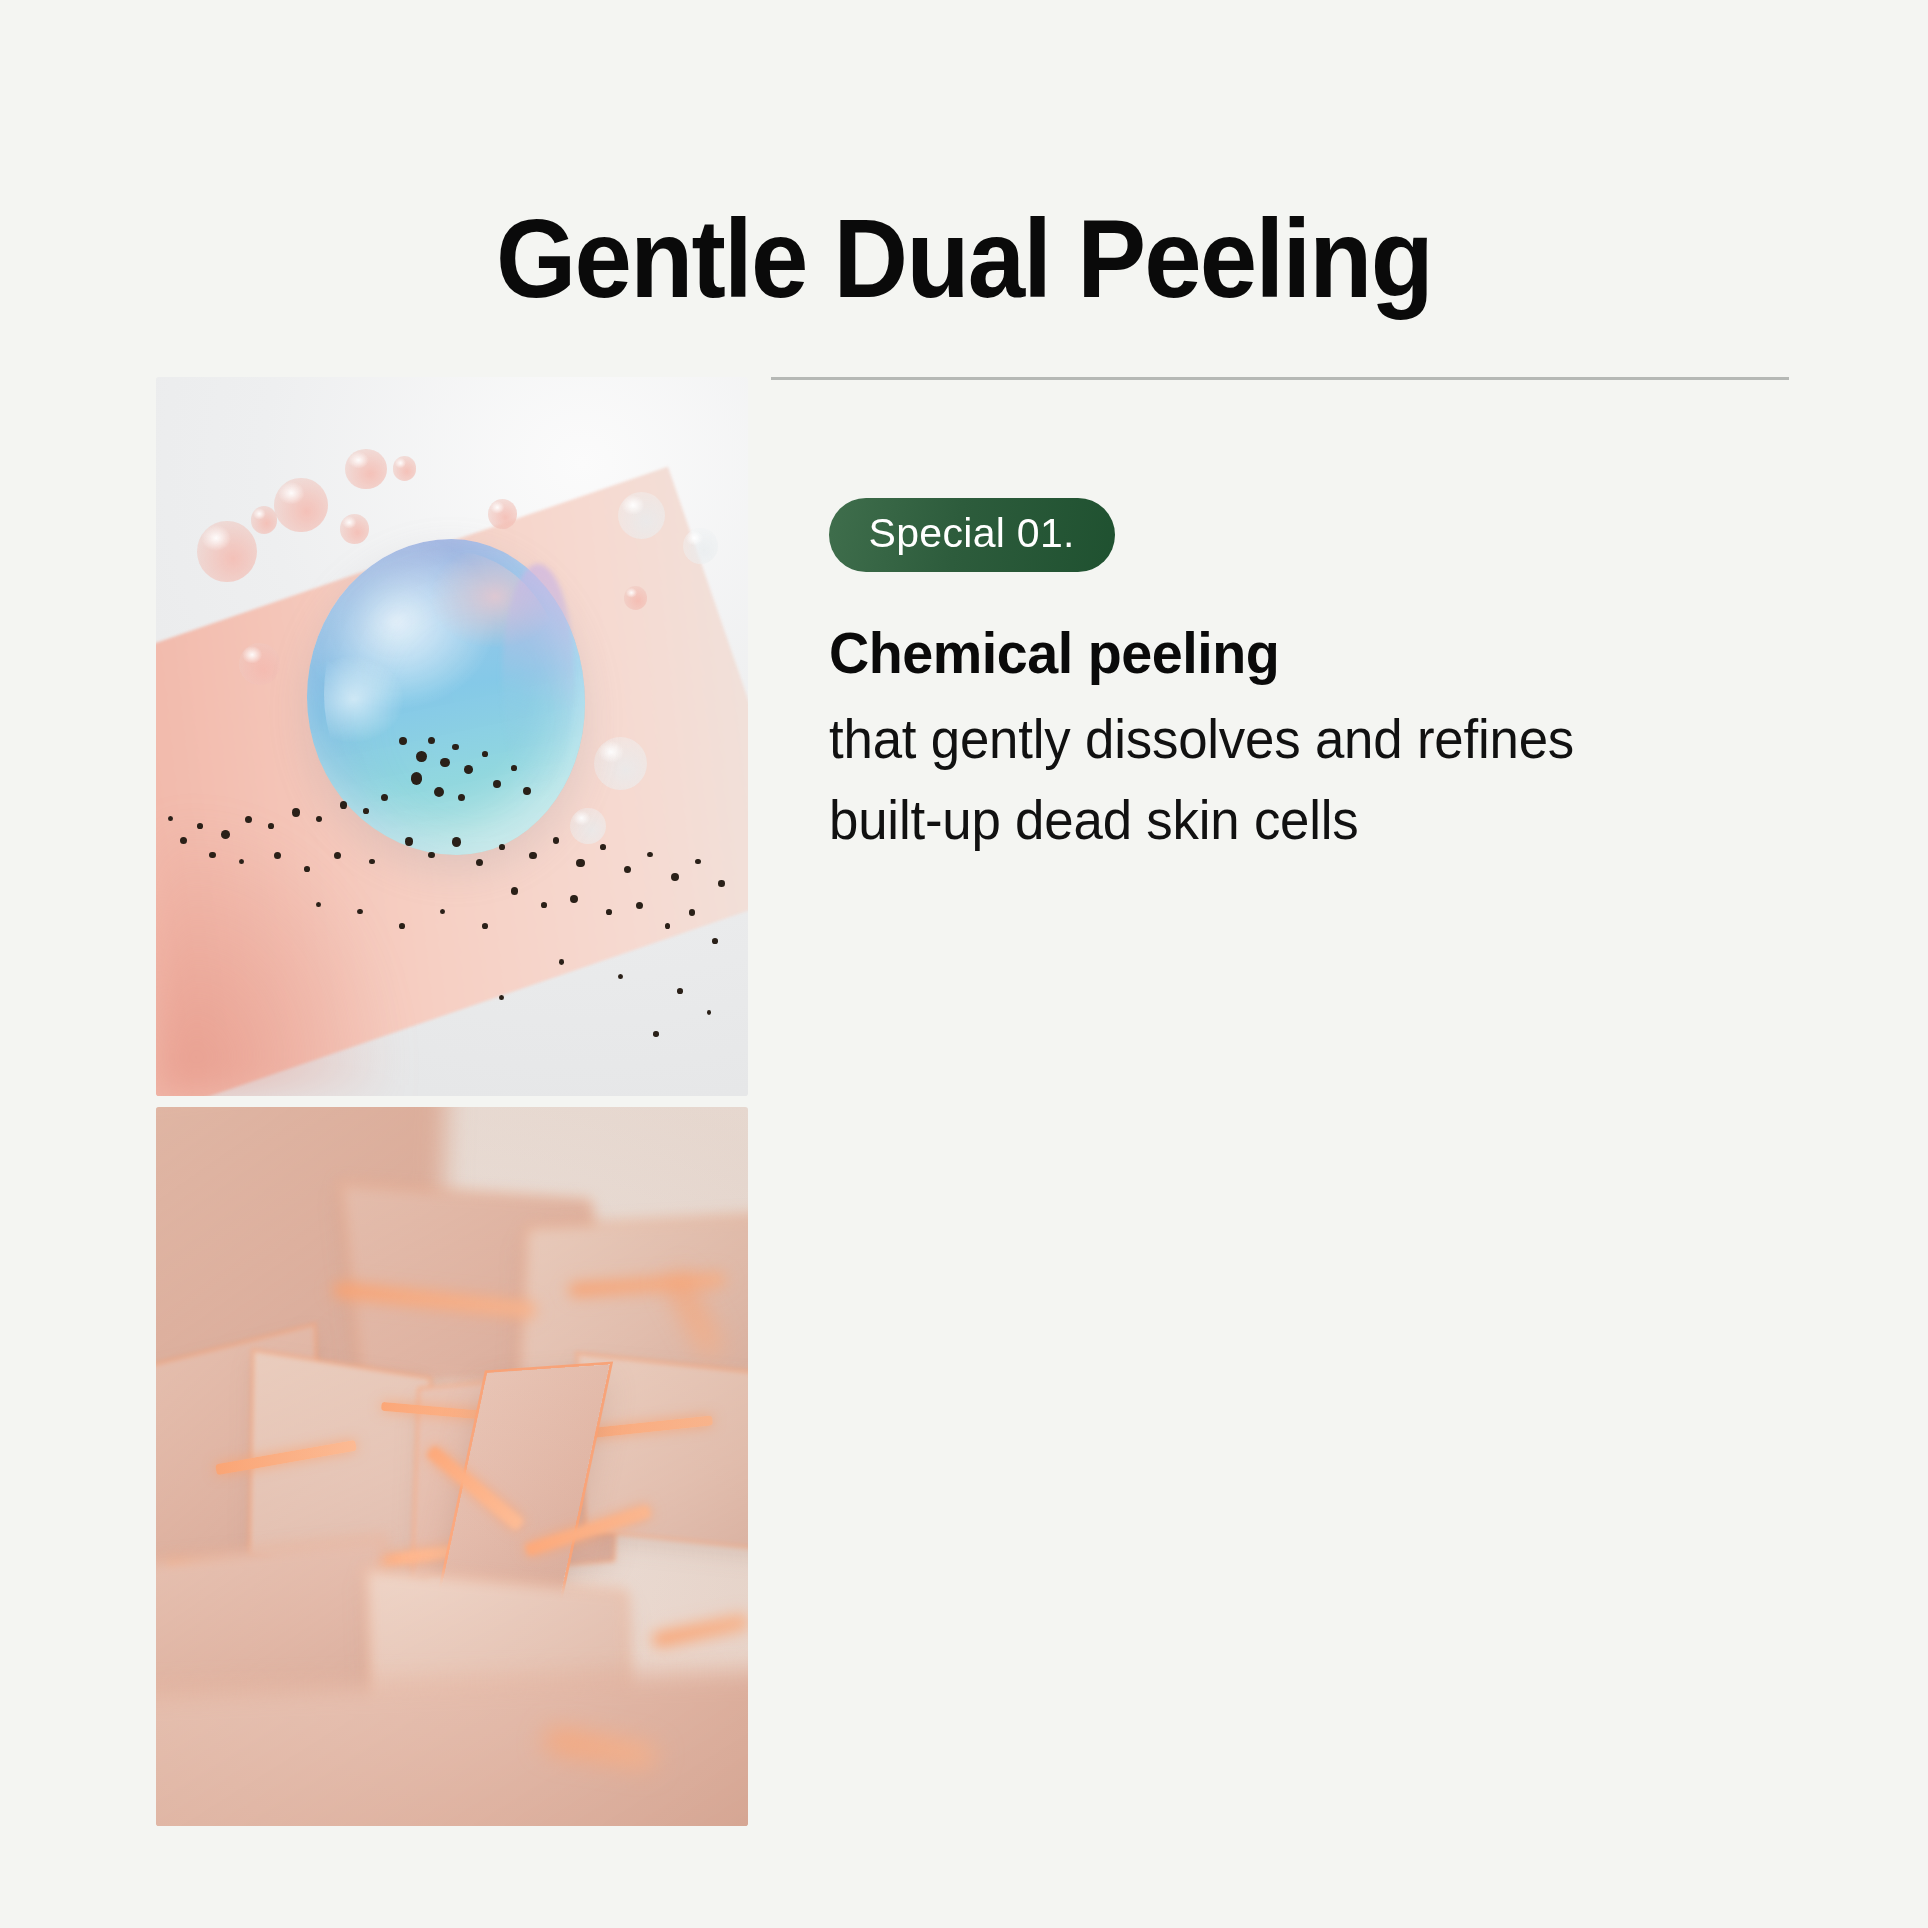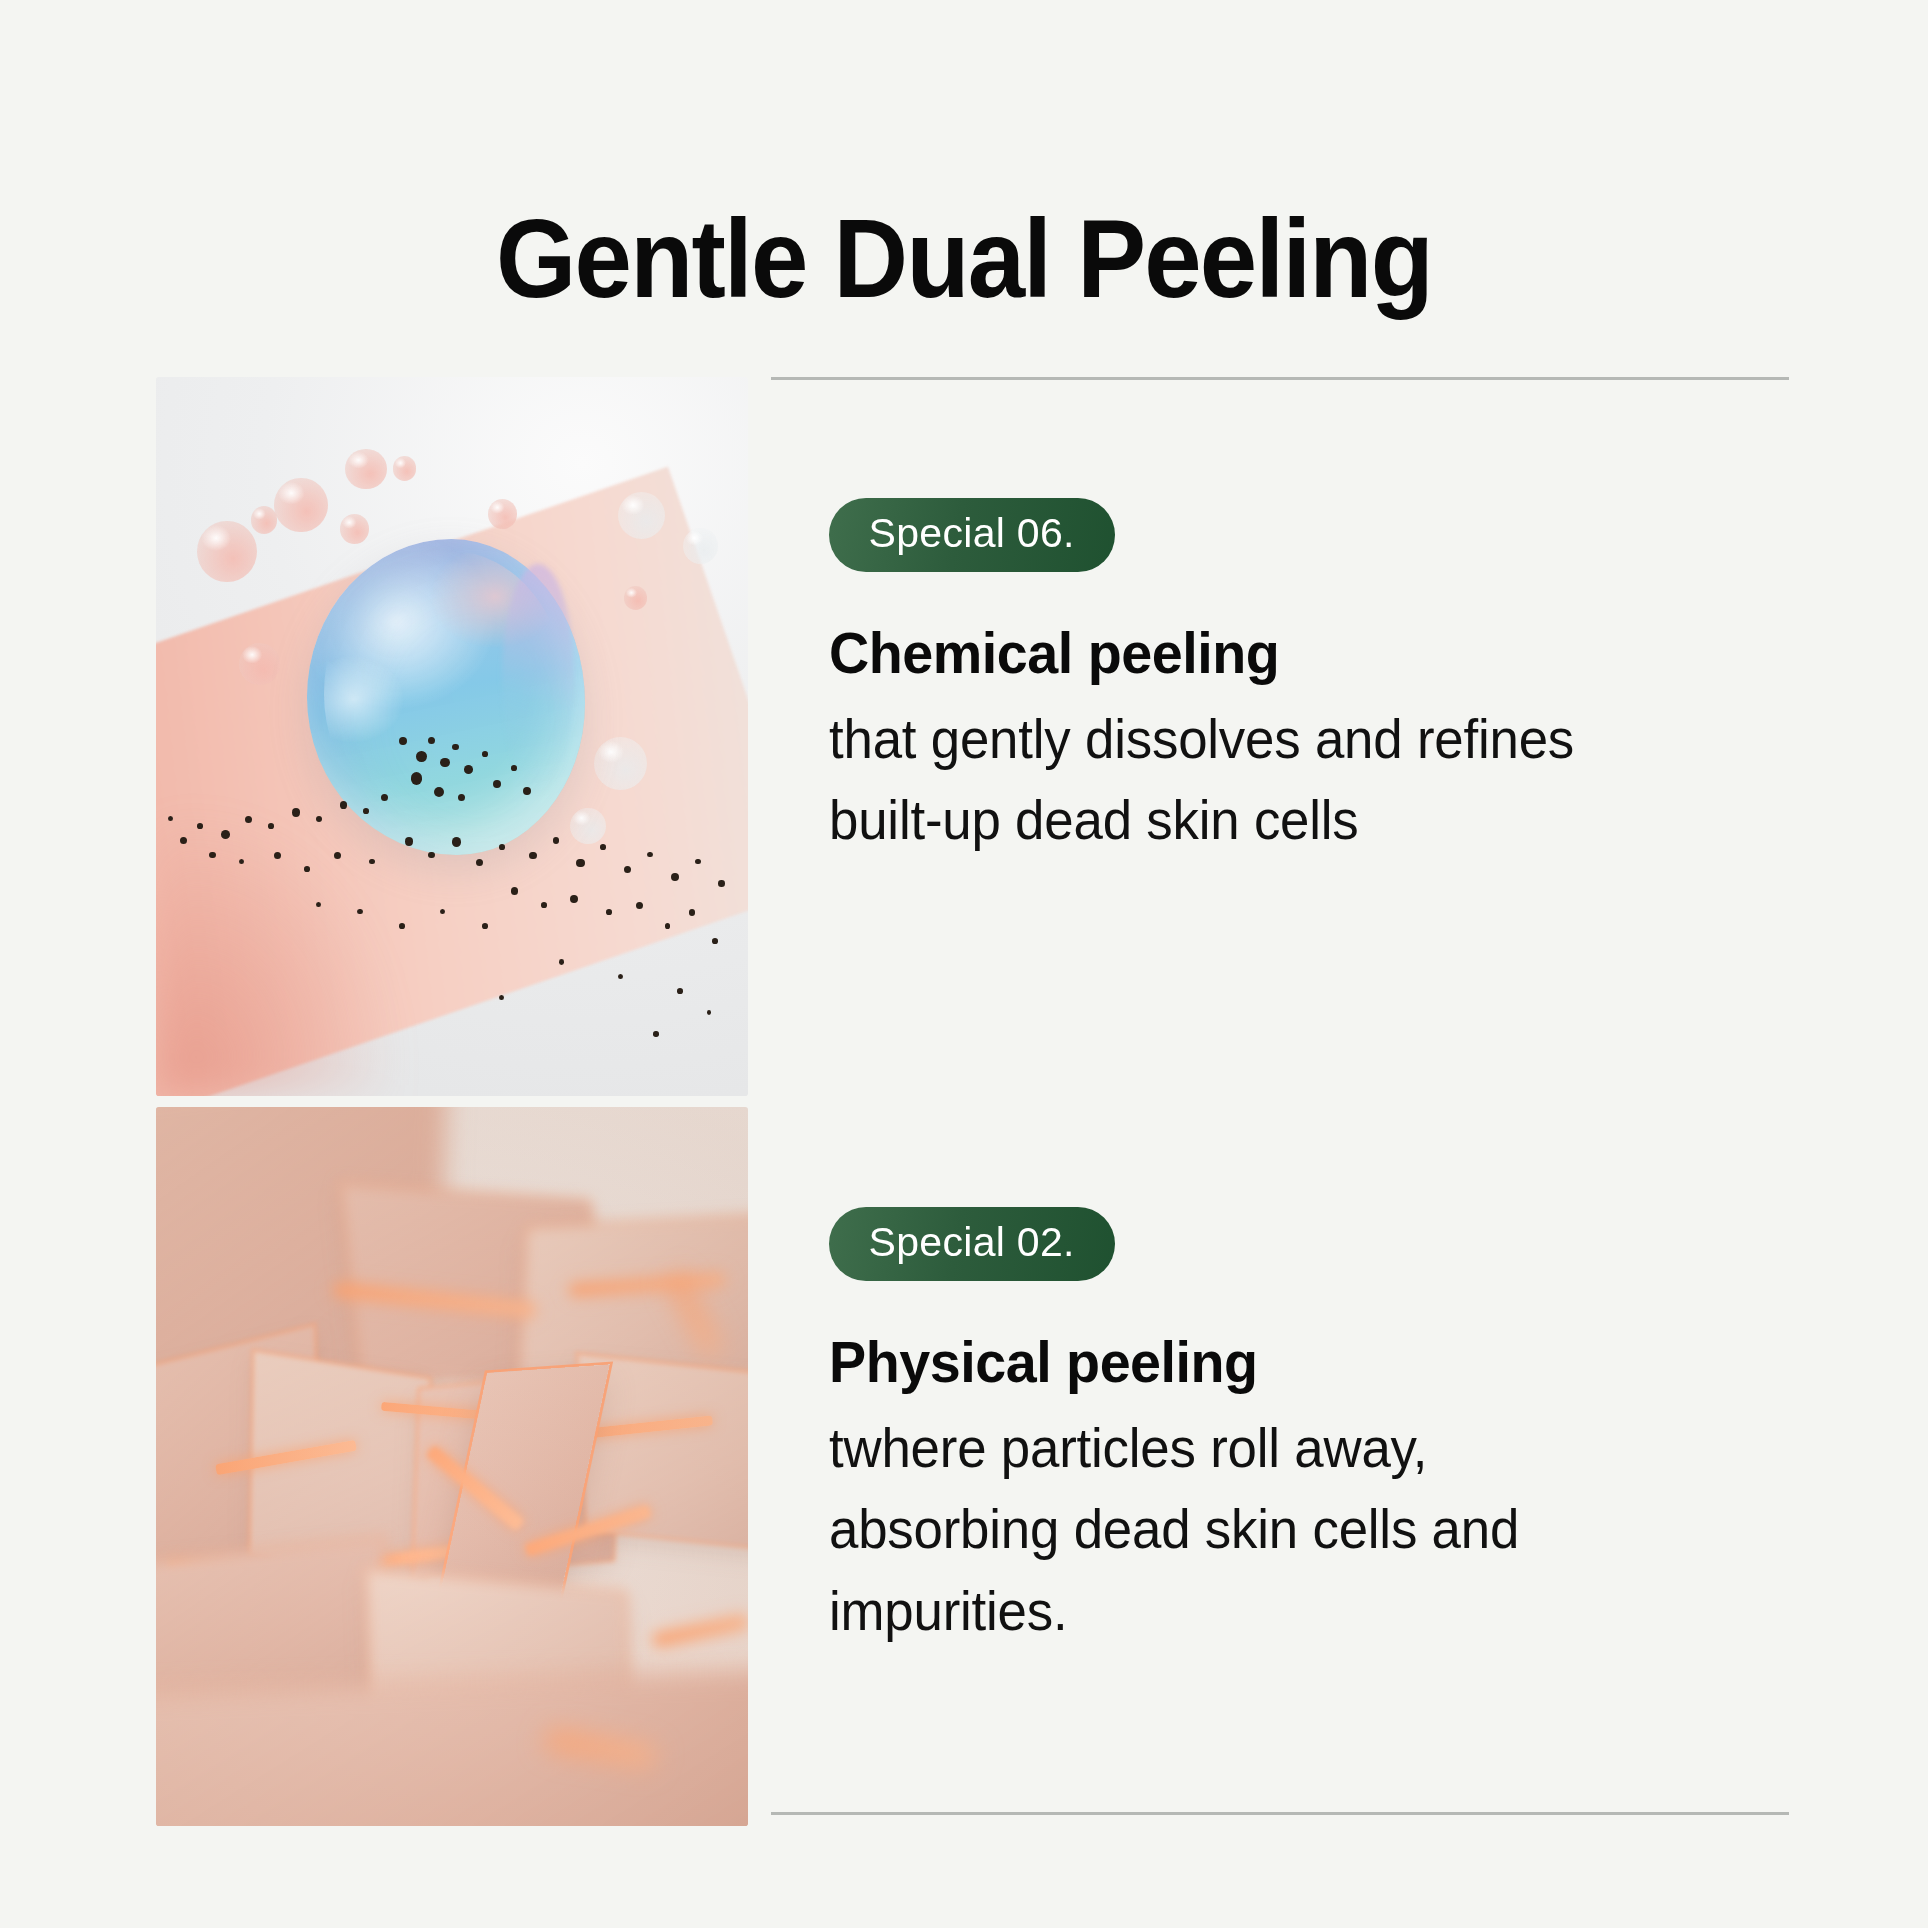--- a/index.html
+++ b/index.html
@@ -339,21 +339,21 @@
             <div class="speck" style="left:58%;top:86%;width:0.8%;height:0.7%;"></div>
             <div class="speck" style="left:84%;top:91%;width:0.9%;height:0.75%;"></div>
             <div class="speck" style="left:93%;top:88%;width:0.8%;height:0.7%;"></div>
           </div>
         </div>
       </div>
 
       <div class="copy">
         <div class="divider top"></div>
         <div class="copy-inner" style="top:121px;">
-          <div class="badge">Special 06.</div>
+          <div class="badge">Special 01.</div>
           <div class="headline">Chemical peeling</div>
           <div class="body-copy">
             <span class="ln">that gently dissolves and refines</span>
             <span class="ln">built-up dead skin cells</span>
           </div>
         </div>
       </div>
     </div>
 
     <div class="row">
@@ -386,29 +386,17 @@
 
           <div class="flake blurmed" style="left:-8%;top:62%;width:46%;height:26%;transform:rotate(-6deg) skewX(-8deg);"></div>
           <div class="flake blurmed pale" style="left:36%;top:66%;width:44%;height:24%;transform:rotate(5deg) skewX(7deg);"></div>
           <div class="flake blurbig" style="left:-6%;top:80%;width:120%;height:28%;transform:rotate(-2deg);"></div>
 
           <div class="rim blurbig" style="left:66%;top:88%;width:18%;height:2.4%;transform:rotate(10deg);"></div>
           <div class="rim blurmed" style="left:84%;top:72%;width:16%;height:1.6%;transform:rotate(-12deg);"></div>
         </div>
       </div>
 
-      <div class="copy">
-        <div class="divider bottom"></div>
-        <div class="copy-inner" style="top:111px;">
-          <div class="badge">Special 02.</div>
-          <div class="headline">Physical peeling</div>
-          <div class="body-copy">
-            <span class="ln">twhere particles roll away,</span>
-            <span class="ln">absorbing dead skin cells and</span>
-            <span class="ln">impurities.</span>
-          </div>
-        </div>
-      </div>
     </div>
 
   </div>
 </div>
 
 
 </body></html>

